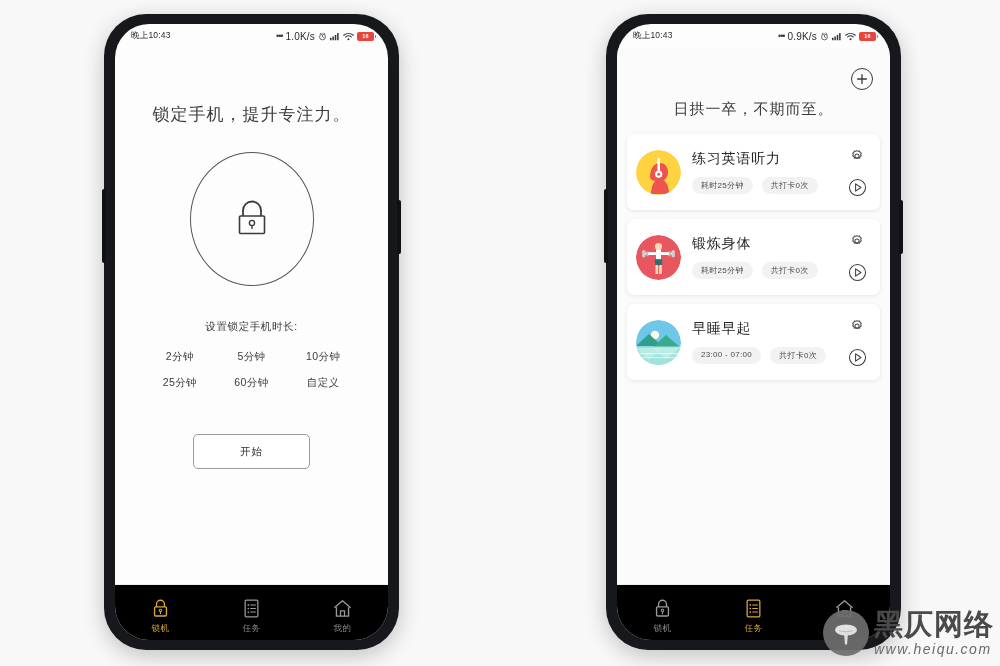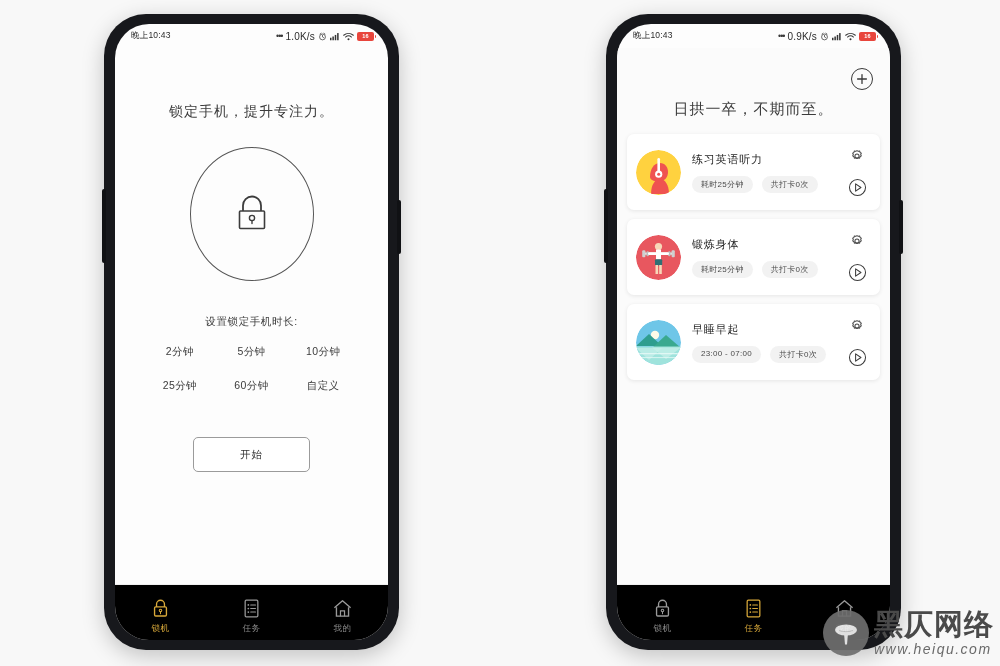--- a/index.html
+++ b/index.html
@@ -55,34 +55,34 @@
     color: #fff; font-size: 5.5px; font-weight: bold; position: relative;
   }
   .battery::after {
     content:""; position:absolute; right:-2px; top:3px;
     width:1.5px; height:3px; background:#e8453c; border-radius:0 1px 1px 0;
   }
 
   
   .body-lock { flex: 1; display: flex; flex-direction: column; align-items: center; }
   .lock-slogan {
-    margin-top: 55px; font-size: 14px; color: #3b3b3b; letter-spacing: 1px;
+    margin-top: 55px; font-size: 17px; color: #3b3b3b; letter-spacing: 1px;
     font-family: "DejaVu Sans", sans-serif;
   }
   .lock-circle {
     margin-top: 26px;
     width: 124px; height: 134px;
     border: 1.1px solid #555; border-radius: 50%;
     display: flex; align-items: center; justify-content: center;
   }
   .dur-title { margin-top: 34px; font-size: 10.5px; color: #3b3b3b; letter-spacing:.6px; }
   .dur-grid {
     margin-top: 16px; width: 215px;
     display: grid; grid-template-columns: repeat(3, 1fr);
-    row-gap: 20px; justify-items: center;
+    row-gap: 12px; justify-items: center;
   }
   .dur-opt { font-size: 10.5px; color: #3b3b3b; letter-spacing: .4px; cursor: default; }
   .start-btn {
     margin-top: 44px; width: 117px; height: 35px;
     border: 1px solid #9b9b9b; border-radius: 5px;
     background: #fff; display: flex; align-items: center; justify-content: center;
     font-size: 10.5px; color: #333; letter-spacing: 1px;
   }
 
   
@@ -99,21 +99,21 @@
     font-size: 15px; color: #3b3b3b; letter-spacing: 1px;
   }
   .card {
     margin: 0 10px 9px 10px; background: #fff; border-radius: 7px;
     box-shadow: 0 1px 4px rgba(0,0,0,.09);
     height: 76px; display: flex; align-items: center; padding: 0 10px 0 9px;
     position: relative;
   }
   .card-ico { width: 45px; height: 45px; flex: 0 0 45px; border-radius: 50%; overflow: hidden; }
   .card-mid { flex: 1; padding-left: 11px; display: flex; flex-direction: column; gap: 9px; }
-  .card-title { font-size: 11px; color: #262626; letter-spacing: .8px; }
+  .card-title { font-size: 14px; color: #262626; letter-spacing: .8px; }
   .tags { display: flex; gap: 9px; }
   .tag {
     background: #f2f2f2; color: #4a4a4a; border-radius: 9px;
     padding: 3px 9px; font-size: 8px; letter-spacing: .3px; white-space: nowrap;
   }
   .card-right { width: 26px; display: flex; flex-direction: column; align-items: center; gap: 14px; }
 
   
   .tabbar {
     height: 56px; flex: 0 0 56px; background: #000000;

